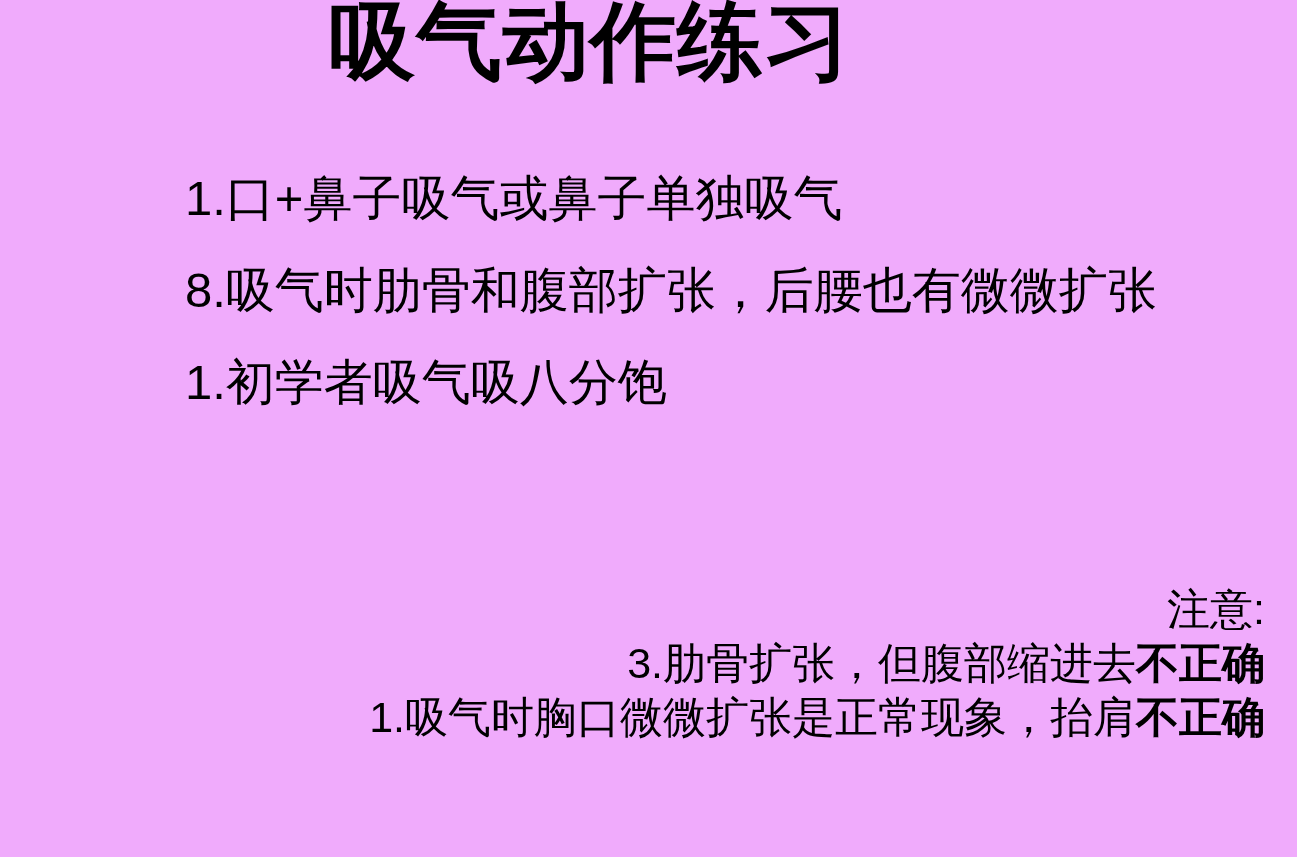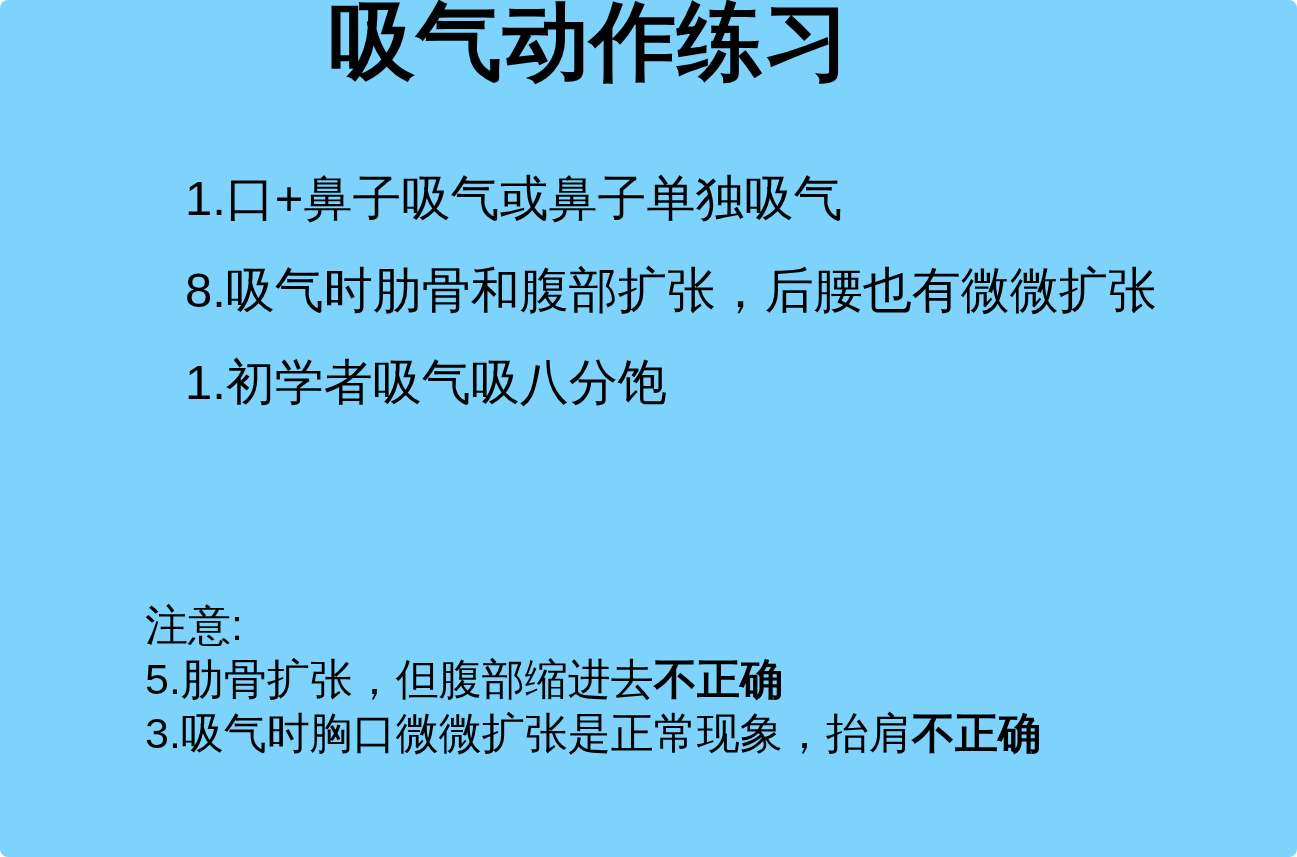--- a/index.html
+++ b/index.html
@@ -12,22 +12,21 @@
     width: 1297px;
     height: 857px;
     overflow: hidden;
     font-family: "Liberation Sans", sans-serif;
     color: #000000;
     -webkit-font-smoothing: antialiased;
   }
   .slide {
     position: absolute;
     inset: 0;
-    background: #7dd3fc;
-    border-radius: 8px;
+    background: #f0abfc;
   }
   .title {
     position: absolute;
     top: -8px;
     left: 0;
     width: 1180px;
     margin: 0;
     text-align: center;
     font-size: 86px;
     line-height: 1.15;
@@ -45,22 +44,23 @@
   .list-item {
     font-size: 49px;
     line-height: 92px;
     font-weight: 400;
     white-space: nowrap;
     color: #000000;
   }
   .notes {
     position: absolute;
     left: 145px;
-    top: 598px;
+    top: 582px;
     width: 1120px;
+    text-align: right;
   }
   .notes-heading,
   .note-line {
     font-size: 43px;
     line-height: 54px;
     font-weight: 400;
     white-space: nowrap;
     color: #000000;
   }
   .note-line strong {
@@ -77,22 +77,22 @@
   <div class="list">
     <div class="list-item">1.口+鼻子吸气或鼻子单独吸气</div>
     <div class="list-item">8.吸气时肋骨和腹部扩张，后腰也有微微扩张</div>
     <div class="list-item">1.初学者吸气吸八分饱</div>
   </div>
 
   <div class="notes">
     <div class="notes-heading">注意:</div>
 
     <div class="note-line">
-      <span>5.肋骨扩张，但腹部缩进去</span><strong>不正确</strong>
+      <span>3.肋骨扩张，但腹部缩进去</span><strong>不正确</strong>
     </div>
 
 
     <div class="note-line">
-      <span>3.吸气时胸口微微扩张是正常现象，抬肩</span><strong>不正确</strong>
+      <span>1.吸气时胸口微微扩张是正常现象，抬肩</span><strong>不正确</strong>
     </div>
   </div>
 
 </div>
 
 </body></html>

